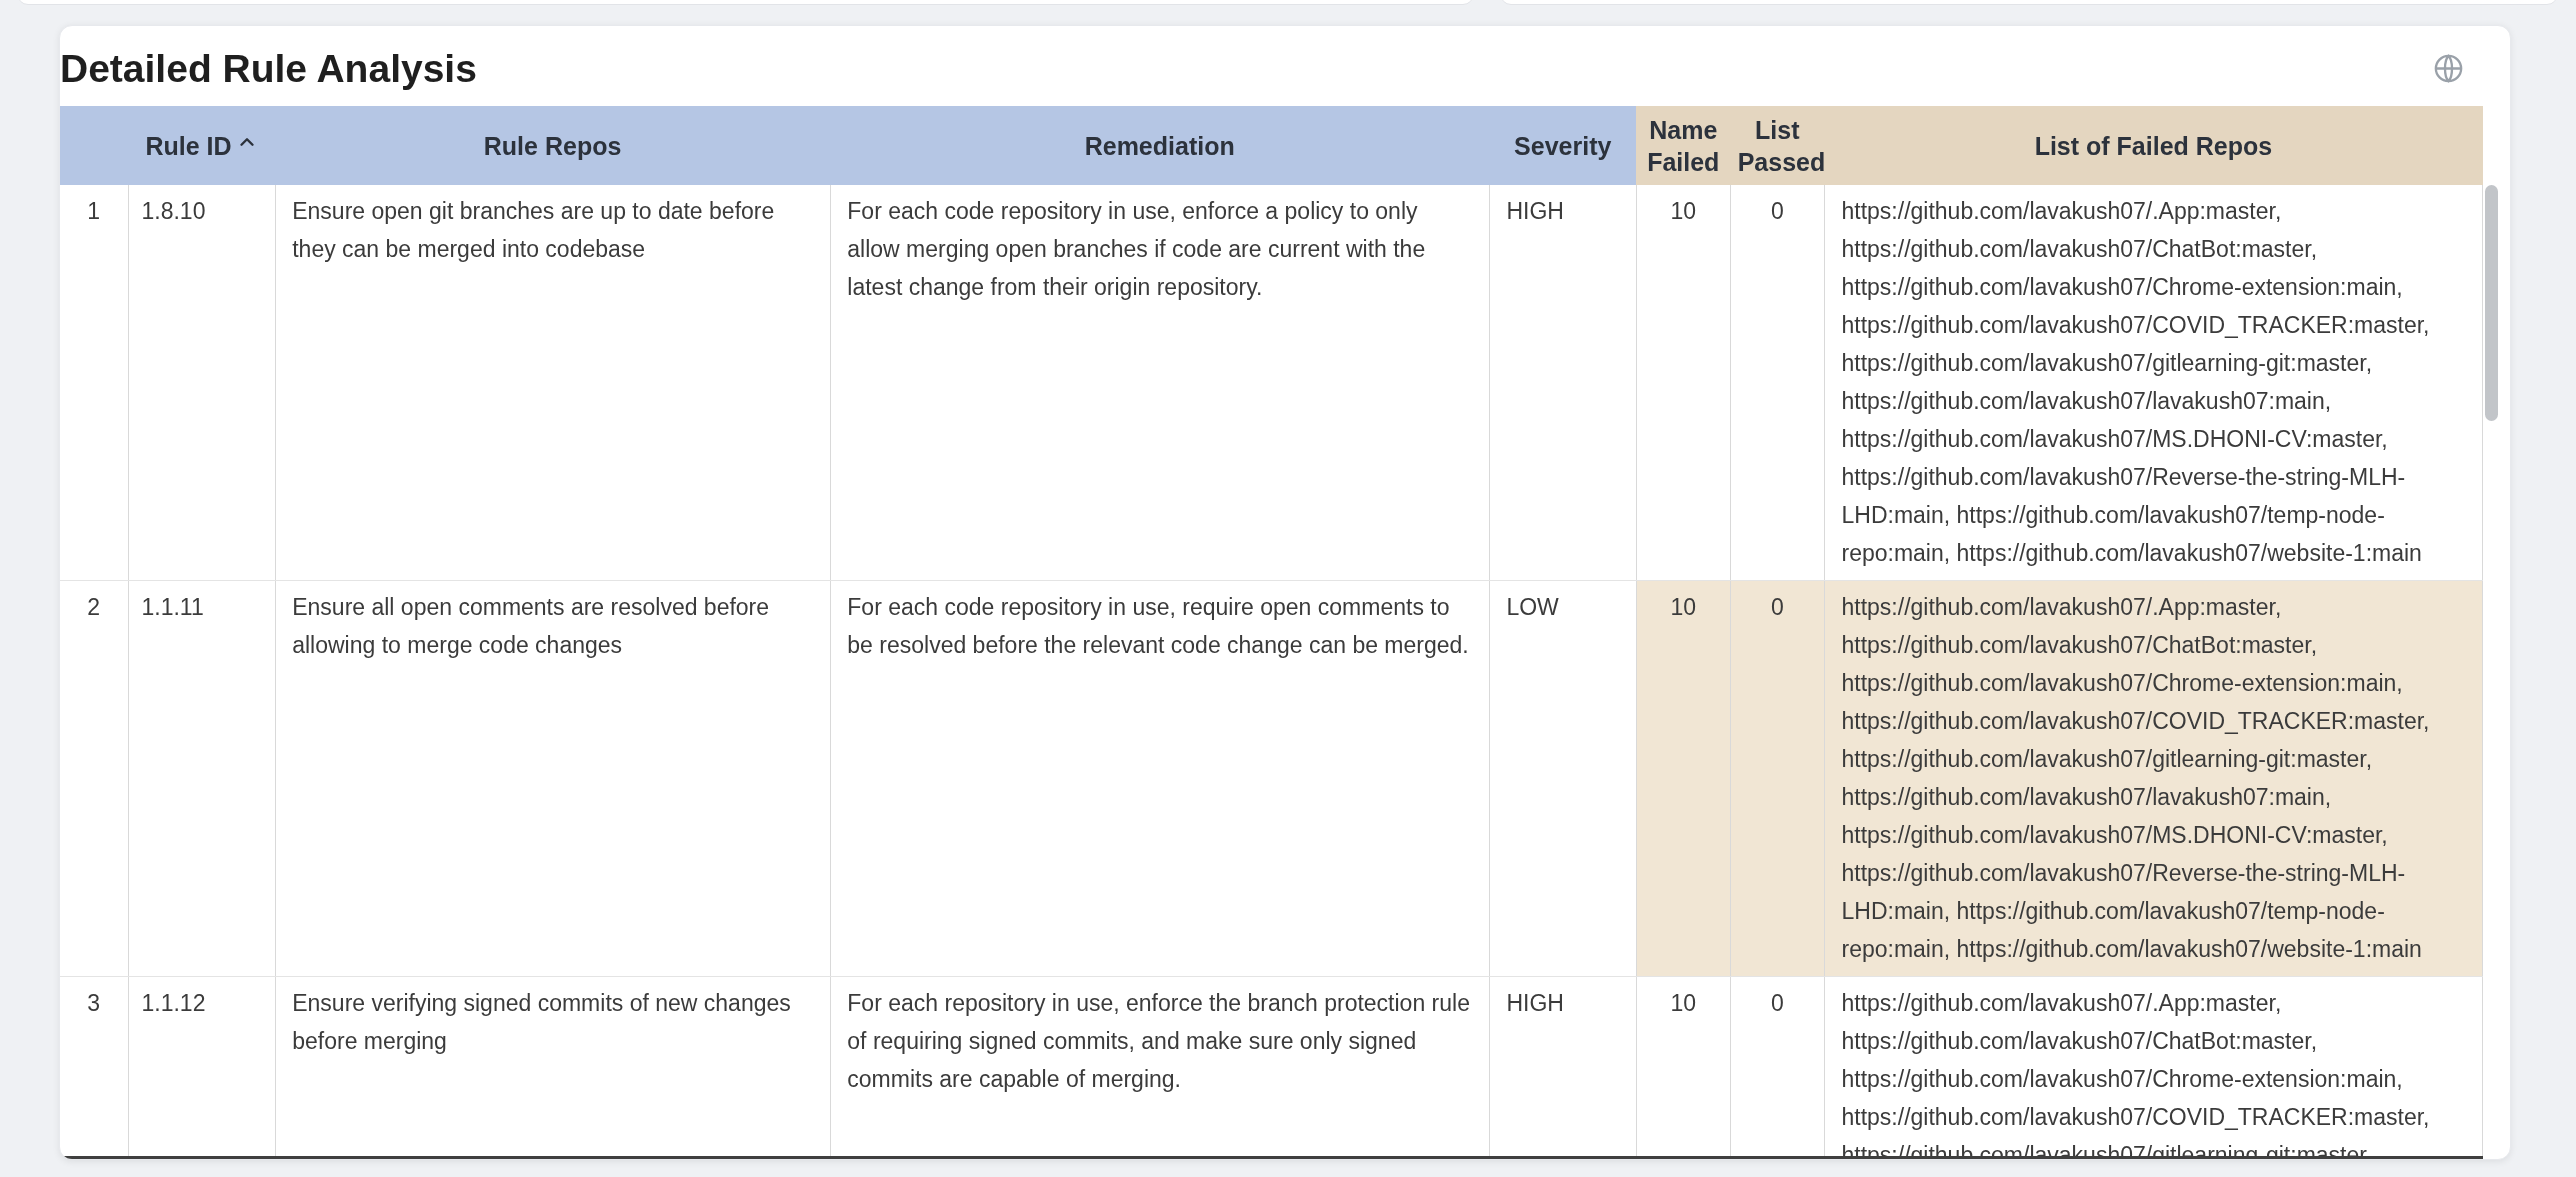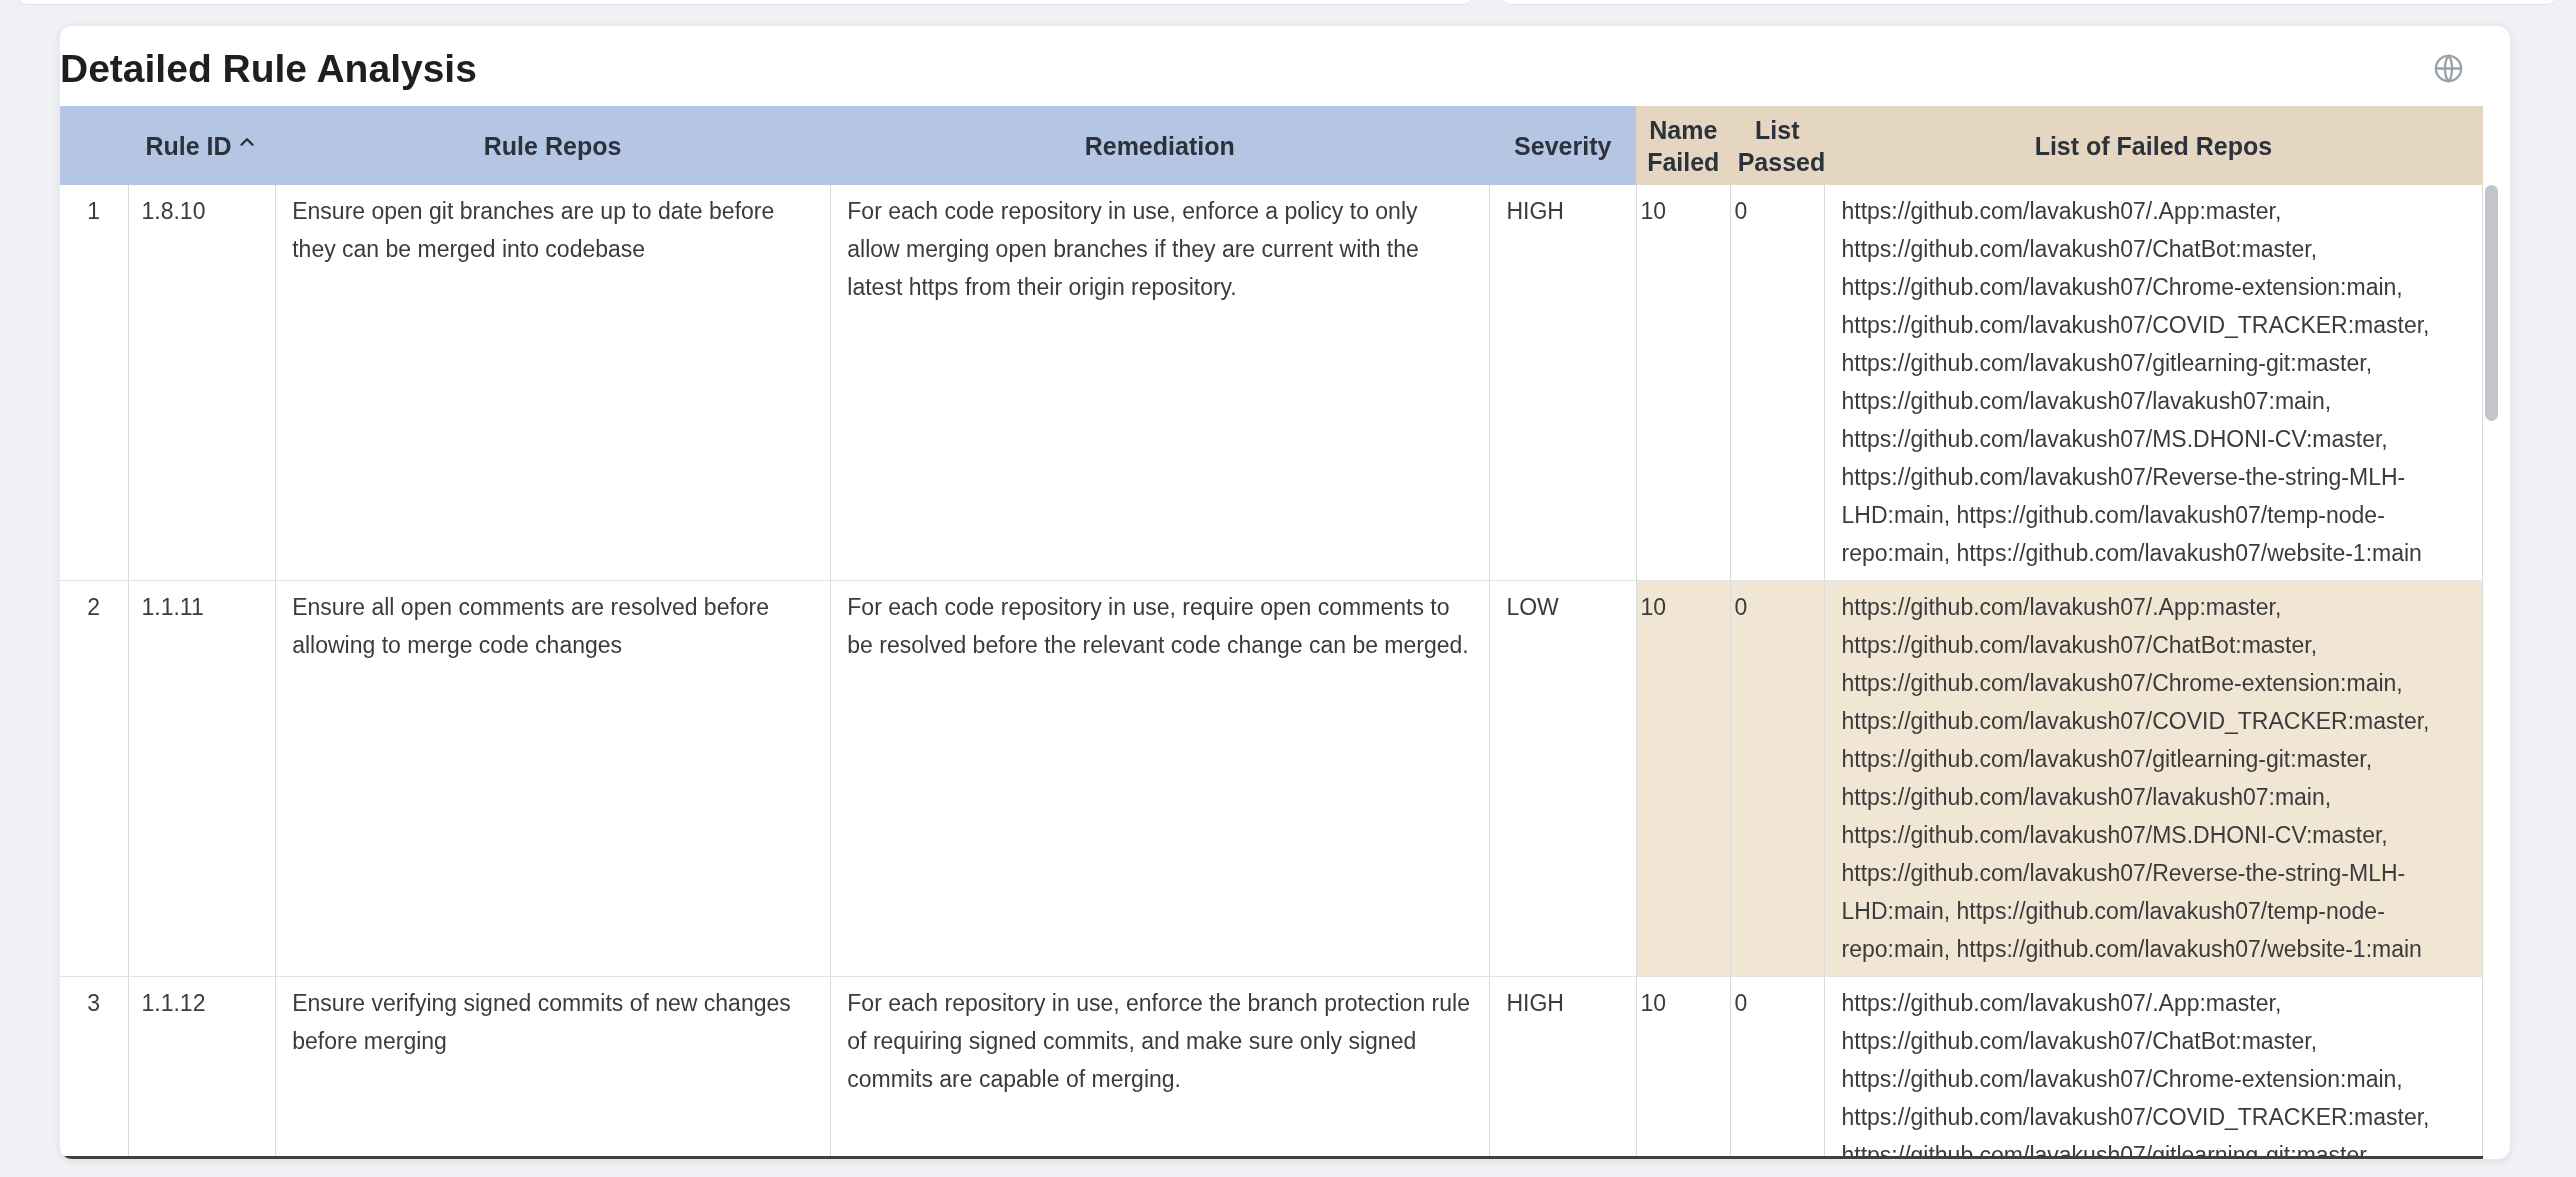--- a/index.html
+++ b/index.html
@@ -101,21 +101,21 @@
     font-size: 23px;
     line-height: 38px;
     color: #3b3b3b;
     overflow-wrap: anywhere;
   }
   tbody td:first-child { border-left: none; }
   tbody td:last-child  { border-right: 0.9px solid #d9d9d9; margin-left: 12px; }
 
   td.c-index  { text-align: center; padding: 7.4px 3.7px; }
   td.c-ruleid { padding-left: 13px; }
-  td.c-num    { text-align: left; padding: 7.4px 3.7px; }
+  td.c-num    { text-align: center; padding: 7.4px 3.7px; }
   td.tint     { background: var(--row-alt-tan, #f1e6d4); }
 
   
   .scrollbar {
     position: absolute;
     top: 159px;
     right: 12px;
     width: 13px;
     height: 971px;
   }
@@ -175,21 +175,21 @@
           <th class="grp-tan">Name Failed</th>
           <th class="grp-tan">List Passed</th>
           <th class="grp-tan">List of Failed Repos</th>
         </tr>
       </thead>
       <tbody>
         <tr>
           <td class="c-index">1</td>
           <td class="c-ruleid">1.8.10</td>
           <td class="c-name">Ensure open git branches are up to date before they can be merged into codebase</td>
-          <td class="c-remed">For each code repository in use, enforce a policy to only allow merging open branches if they are current with the latest https from their origin repository.</td>
+          <td class="c-remed">For each code repository in use, enforce a policy to only allow merging open branches if code are current with the latest change from their origin repository.</td>
           <td class="c-sev">HIGH</td>
           <td class="c-num">10</td>
           <td class="c-num">0</td>
           <td class="c-repos">https://github.com/lavakush07/.App:master, https://github.com/lavakush07/ChatBot:master, https://github.com/lavakush07/Chrome-extension:main, https://github.com/lavakush07/COVID_TRACKER:master, https://github.com/lavakush07/gitlearning-git:master, https://github.com/lavakush07/lavakush07:main, https://github.com/lavakush07/MS.DHONI-CV:master, https://github.com/lavakush07/Reverse-the-string-MLH-LHD:main, https://github.com/lavakush07/temp-node-repo:main, https://github.com/lavakush07/website-1:main</td>
         </tr>
         <tr>
           <td class="c-index">2</td>
           <td class="c-ruleid">1.1.11</td>
           <td class="c-name">Ensure all open comments are resolved before allowing to merge code changes</td>
           <td class="c-remed">For each code repository in use, require open comments to be resolved before the relevant code change can be merged.</td>

